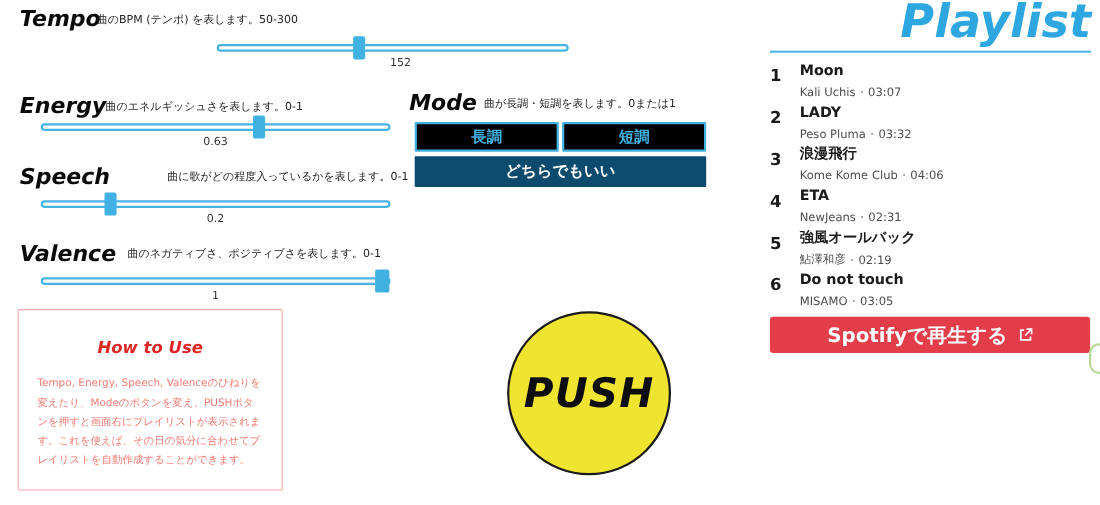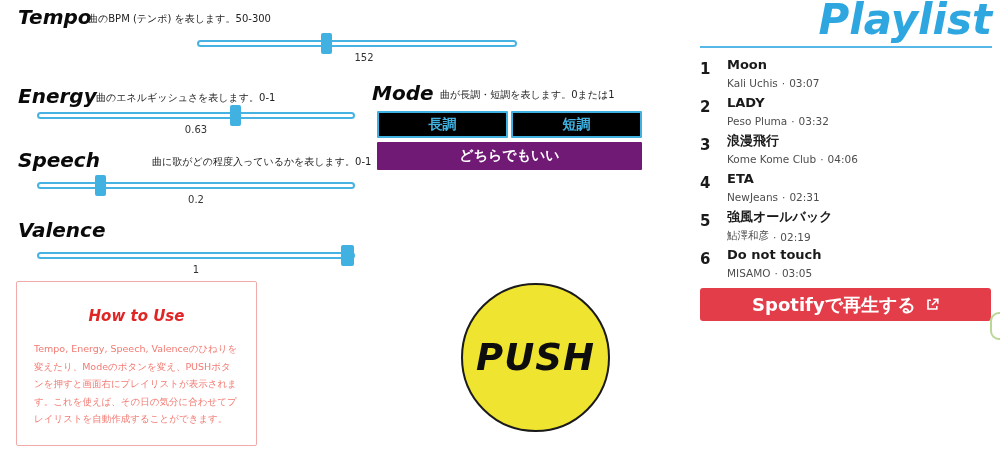--- a/index.html
+++ b/index.html
@@ -65,21 +65,21 @@
   .mode-btn {
     display: flex; align-items: center; justify-content: center;
     background: #000000; border: 2px solid #41b1e1; color: #41b1e1;
     font-size: 14px; font-weight: bold; cursor: pointer; border-radius: 1px;
   }
   #mode-major { left: 377px; top: 111px; width: 131px; height: 27px; }
   #mode-minor { left: 511px; top: 111px; width: 131px; height: 27px; }
   #mode-either {
     left: 377px; top: 142px; width: 265px; height: 28px;
     display: flex; align-items: center; justify-content: center;
-    background: #701a75; border: none; color: #fff;
+    background: #0c4a6e; border: none; color: #fff;
     font-size: 14px; font-weight: bold; cursor: pointer; border-radius: 1px;
   }
 
   
   #push-btn {
     left: 461px; top: 283px; width: 149px; height: 149px;
     border-radius: 50%; background: #efe42f; border: 2px solid #1a1a1a;
     display: flex; align-items: center; justify-content: center; cursor: pointer;
   }
   #push-label { font-size: 37px; font-weight: bold; font-style: italic; color: #0d0d0d; letter-spacing: 1px; }
@@ -128,20 +128,21 @@
   <div class="abs slider-thumb" id="energy-thumb"></div>
   <div class="abs slider-value" id="energy-value">0.63</div>
 
   <div class="abs sec-head" id="speech-head">Speech</div>
   <div class="abs sec-desc" id="speech-desc">曲に歌がどの程度入っているかを表します。0-1</div>
   <div class="abs slider-track" id="speech-track"></div>
   <div class="abs slider-thumb" id="speech-thumb"></div>
   <div class="abs slider-value" id="speech-value">0.2</div>
 
   <div class="abs sec-head" id="valence-head">Valence</div>
+  <div class="abs sec-desc" id="valence-desc">曲のネガティブさ、ポジティブさを表します。0-1</div>
   <div class="abs slider-track" id="valence-track"></div>
   <div class="abs slider-thumb" id="valence-thumb"></div>
   <div class="abs slider-value" id="valence-value">1</div>
 
   <div class="abs" id="howto-box">
     <div id="howto-title">How to Use</div>
     <div id="howto-body">Tempo, Energy, Speech, Valenceのひねりを変えたり、Modeのボタンを変え、PUSHボタンを押すと画面右にプレイリストが表示されます。これを使えば、その日の気分に合わせてプレイリストを自動作成することができます。</div>
   </div>
 
   <div class="abs sec-head" id="mode-head">Mode</div>

